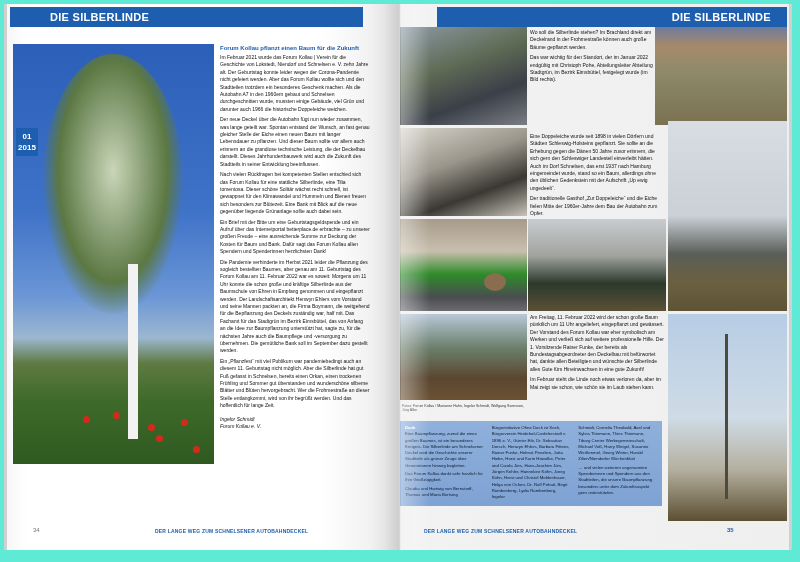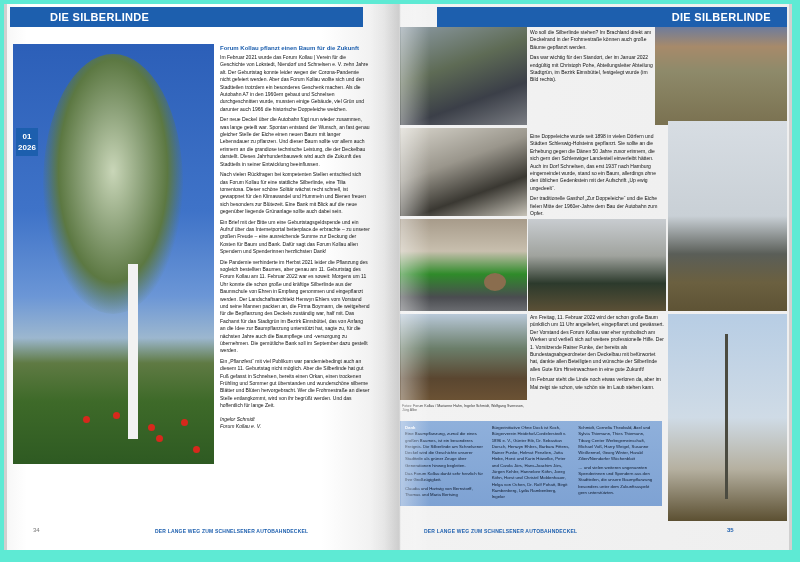--- a/index.html
+++ b/index.html
@@ -85,21 +85,21 @@
     <div class="tree-trunk"></div>
     <div class="poppy" style="left:70px;top:372px"></div>
     <div class="poppy" style="left:100px;top:368px"></div>
     <div class="poppy" style="left:135px;top:380px"></div>
     <div class="poppy" style="left:143px;top:391px"></div>
     <div class="poppy" style="left:168px;top:375px"></div>
     <div class="poppy" style="left:180px;top:402px"></div>
   </div>
   <div class="date-badge">
     <div>01</div>
-    <div>2026</div>
+    <div>2015</div>
   </div>
 
   <div class="article-left">
     <h2>Forum Kollau pflanzt einen Baum für die Zukunft</h2>
     <p>Im Februar 2021 wurde das Forum Kollau | Verein für die Geschichte von Lokstedt, Niendorf und Schnelsen e. V. zehn Jahre alt. Der Geburtstag konnte leider wegen der Corona-Pandemie nicht gefeiert werden. Aber das Forum Kollau wollte sich und den Stadtteilen trotzdem ein besonderes Geschenk machen. Als die Autobahn A7 in den 1960ern gebaut und Schnelsen durchgeschnitten wurde, mussten einige Gebäude, viel Grün und darunter auch 1966 die historische Doppeleiche weichen.</p>
     <p>Der neue Deckel über die Autobahn fügt nun wieder zusammen, was lange geteilt war. Spontan entstand der Wunsch, an fast genau gleicher Stelle der Eiche einen neuen Baum mit langer Lebensdauer zu pflanzen. Und dieser Baum sollte vor allem auch erinnern an die grandiose technische Leistung, die der Deckelbau darstellt. Dieses Jahrhundertbauwerk wird auch die Zukunft des Stadtteils in seiner Entwicklung beeinflussen.</p>
     <p>Nach vielen Rückfragen bei kompetenten Stellen entschied sich das Forum Kollau für eine stattliche Silberlinde, eine Tilia tomentosa. Dieser schöne Solitär wächst recht schnell, ist gewappnet für den Klimawandel und Hummeln und Bienen freuen sich besonders zur Blütezeit. Eine Bank mit Blick auf die neue gegenüber liegende Grünanlage sollte auch dabei sein.</p>
     <p>Ein Brief mit der Bitte um eine Geburtstagsgeldspende und ein Aufruf über das Internetportal betterplace.de erbrachte – zu unserer großen Freude – eine ausreichende Summe zur Deckung der Kosten für Baum und Bank. Dafür sagt das Forum Kollau allen Spendern und Spenderinnen herzlichsten Dank!</p>
     <p>Die Pandemie verhinderte im Herbst 2021 leider die Pflanzung des sogleich bestellten Baumes, aber genau am 11. Geburtstag des Forum Kollau am 11. Februar 2022 war es soweit: Morgens um 11 Uhr konnte die schon große und kräftige Silberlinde aus der Baumschule von Ehren in Empfang genommen und eingepflanzt werden. Der Landschaftsarchitekt Henwyn Ehlers vom Vorstand und seine Mannen packten an, die Firma Boymann, die weitgehend für die Bepflanzung des Deckels zuständig war, half mit. Das Fachamt für das Stadtgrün im Bezirk Eimsbüttel, das von Anfang an die Idee zur Baumpflanzung unterstützt hat, sagte zu, für die nächsten Jahre auch die Baumpflege und -versorgung zu übernehmen. Die gemütliche Bank soll im September dazu gestellt werden.</p>
     <p>Ein „Pflanzfest“ mit viel Publikum war pandemiebedingt auch an diesem 11. Geburtstag nicht möglich. Aber die Silberlinde hat gut Fuß gefasst in Schnelsen, bereits einen Orkan, einen trockenen Frühling und Sommer gut überstanden und wunderschöne silberne Blätter und Blüten hervorgebracht. Wer die Frohmestraße an dieser Stelle entlangkommt, wird von ihr begrüßt werden. Und das hoffentlich für lange Zeit.</p>

